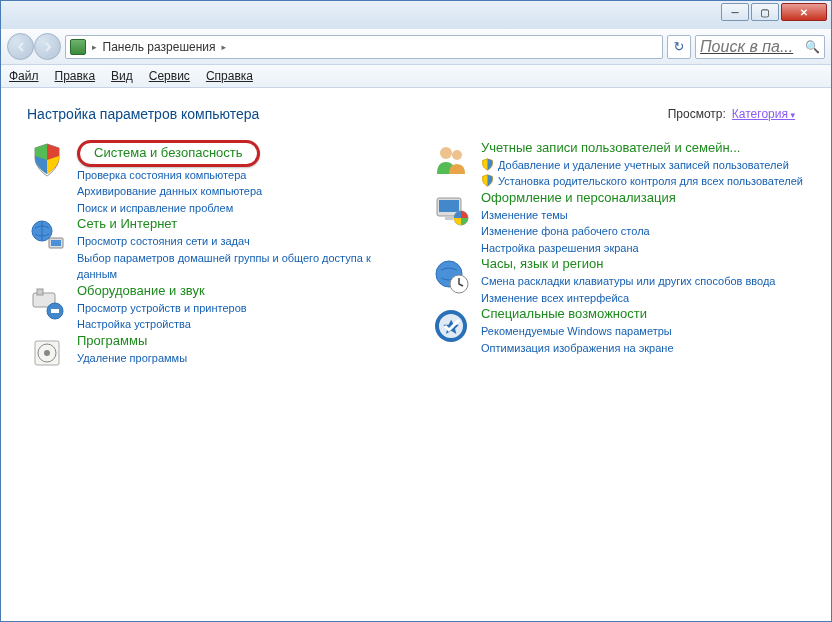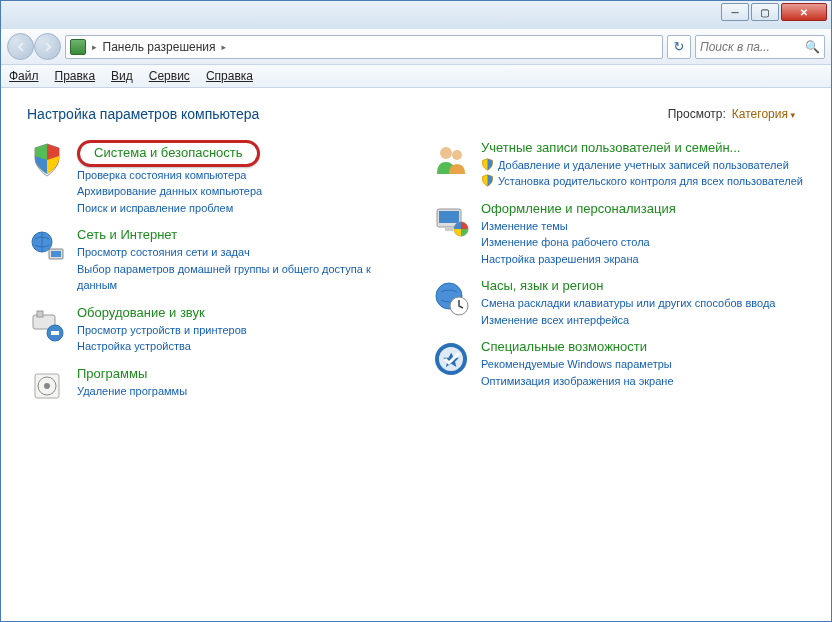--- a/index.html
+++ b/index.html
@@ -14,36 +14,36 @@
 .navbar { height: 36px; background: linear-gradient(#fafcfe,#e7eef6); border-bottom: 1px solid #c7d5e6; display: flex; align-items: center; padding: 0 6px; gap: 4px; }
 .navbtns { display: flex; gap: 0; }
 .navarrow { width: 27px; height: 27px; border-radius: 50%; background: radial-gradient(circle at 30% 30%, #7fb8e8, #2f6aa8); border: 1px solid #3d6a9a; display: flex; align-items: center; justify-content: center; color: #fff; cursor: pointer; }
 .navarrow.disabled { background: radial-gradient(circle at 30% 30%, #d8e4f0,#b5c6d8); border-color: #9fb3c9; color: #e8eef5; }
 .addrbar { flex: 1; height: 24px; border: 1px solid #a8b8cc; background: #fff; display: flex; align-items: center; padding: 0 4px; gap: 6px; font-size: 12px; border-radius: 2px; }
 .addricon { width: 16px; height: 16px; background: linear-gradient(#6fb36f,#3a8a3a); border: 1px solid #2a6a2a; border-radius: 2px; }
 .addrtext { color: #333; }
 .addrchev { color: #666; font-size: 9px; }
 .refreshbtn { width: 24px; height: 24px; border: 1px solid #a8b8cc; background: #fff; display: flex; align-items: center; justify-content: center; color: #3866a0; font-size: 13px; border-radius: 2px; cursor: pointer; }
 .searchbox { width: 130px; height: 24px; border: 1px solid #a8b8cc; background: #fff; display: flex; align-items: center; padding: 0 4px; border-radius: 2px; }
-.searchbox input { border: none; outline: none; width: 100%; font-size: 12px; font-style: italic; color: #404040; }
+.searchbox input { border: none; outline: none; width: 100%; font-size: 16px; font-style: italic; color: #404040; text-decoration: underline; }
 .searchicon { color: #3866a0; font-size: 12px; }
 
 .menubar { height: 23px; background: linear-gradient(#f7fafd,#eaf1f8); border-bottom: 1px solid #c7d5e6; display: flex; align-items: center; padding: 0 8px; gap: 16px; font-size: 12px; }
 .menuitem { cursor: pointer; color: #222; }
 .menuitem u { text-decoration: underline; }
 
 .content { flex: 1; padding: 18px 26px; overflow: auto; background: #fff; }
 .contenthdr { display: flex; justify-content: space-between; align-items: center; margin-bottom: 18px; padding-right: 10px; gap: 41px; }
 .pagetitle { font-size: 14px; color: #0a4a8a; font-weight: normal; }
 .viewmode { font-size: 12px; color: #333; display: flex; align-items: center; gap: 6px; justify-content: flex-end; }
-.viewlink { color: #a16207; cursor: pointer; }
+.viewlink { color: #8b5cf6; cursor: pointer; text-decoration: underline; }
 .viewlink::after { content: " ▾"; font-size: 9px; }
 
 .categories { display: flex; gap: 30px; }
-.col { flex: 1; display: flex; flex-direction: column; gap: 11px; }
+.col { flex: 1; display: flex; flex-direction: column; gap: 0; }
 .cat { display: flex; gap: 10px; align-items: flex-start; }
 .caticon { width: 40px; height: 40px; flex-shrink: 0; display: flex; align-items: center; justify-content: center; }
 .catbody { flex: 1; }
 .cattitle { font-size: 13px; color: #1d8a1d; cursor: pointer; line-height: 1.3; }
 .catsub { font-size: 11px; color: #1560b3; cursor: pointer; line-height: 1.5; display: flex; align-items: flex-start; gap: 4px; }
 .shield-mini { width: 13px; height: 13px; flex-shrink: 0; margin-top: 1px; }
 
 .highlight { display: inline-block; border: 3px solid #c62424; border-radius: 14px; padding: 2px 14px; box-shadow: 0 1px 2px rgba(0,0,0,.25), inset 0 0 2px rgba(255,255,255,.6); background: #fff; }
 
 svg { display: block; }

